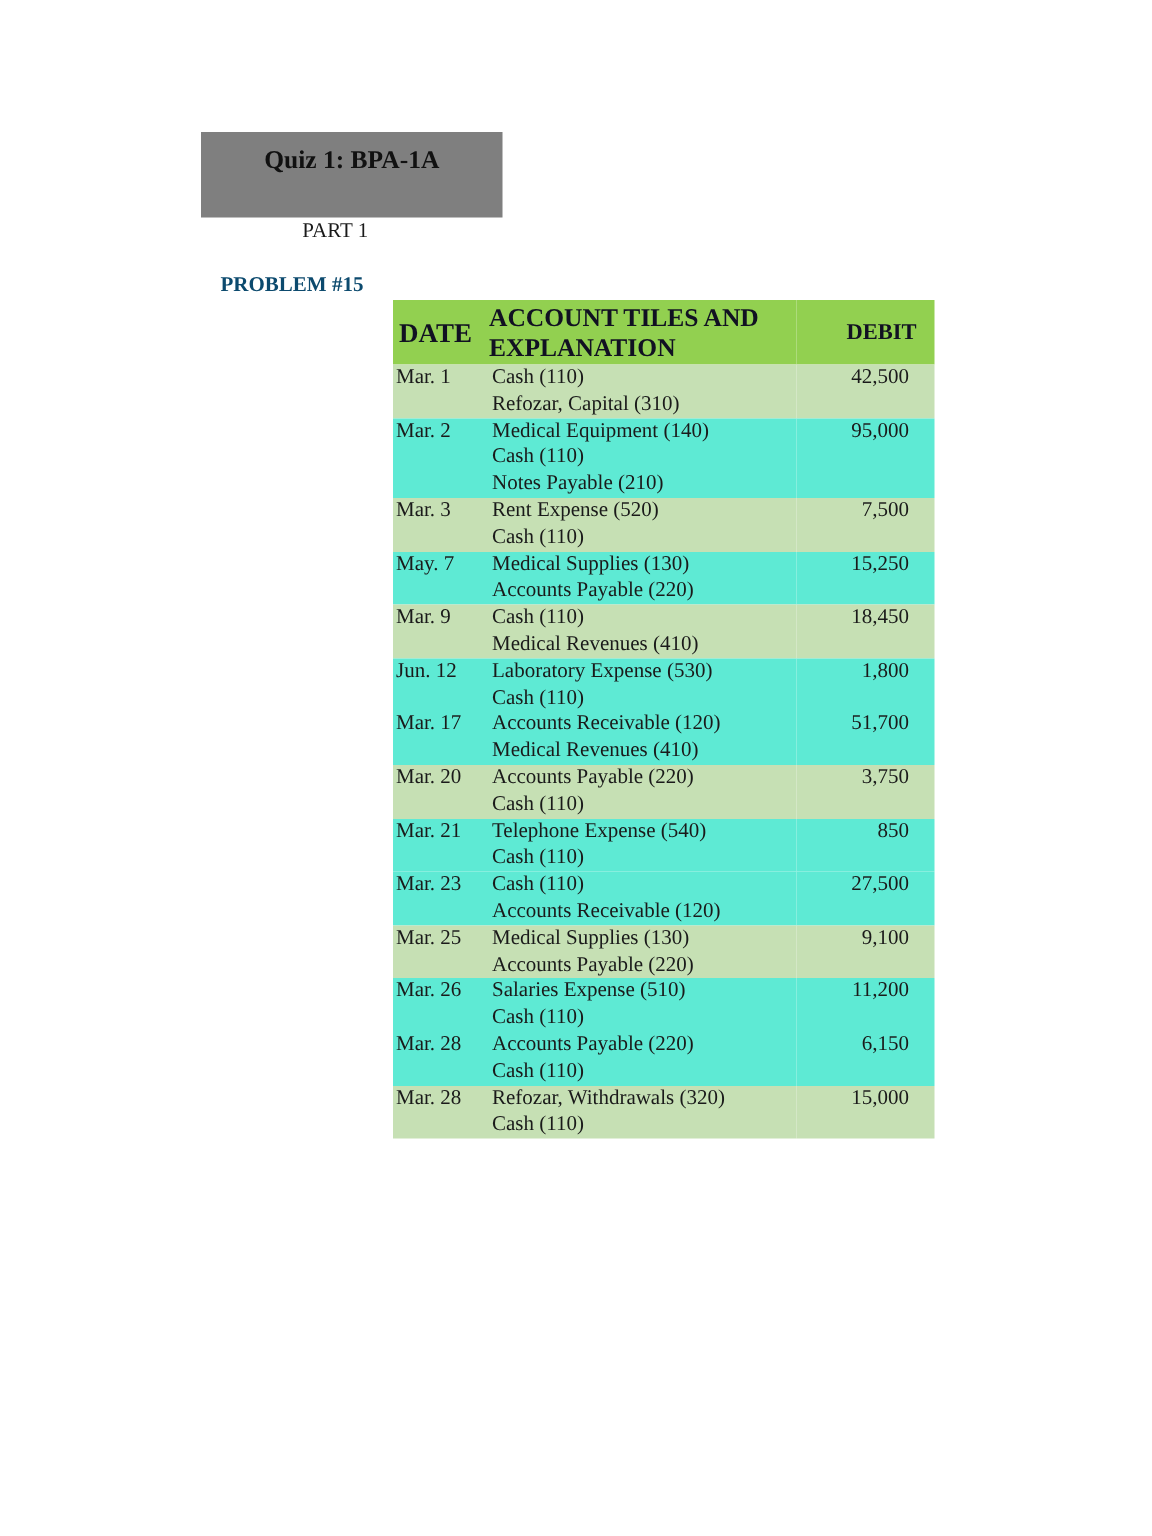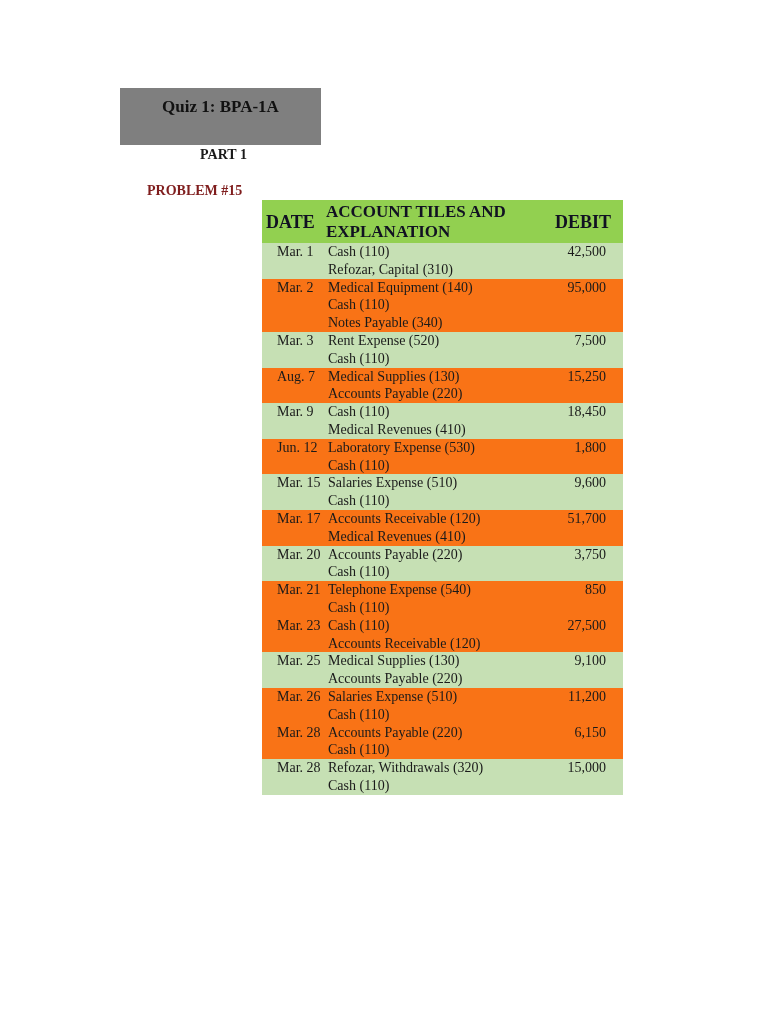--- a/index.html
+++ b/index.html
@@ -1,28 +1,28 @@
 <!DOCTYPE html>
 <html><head>
 <meta charset="utf-8">
 <style>
   html, body { margin:0; padding:0; }
   body { width:768px; height:1024px; background:#ffffff; position:relative; font-family:"Liberation Serif", serif; color:#1a1a1a; overflow:hidden; }
-  .title-box { position:absolute; left:120px; top:88px; width:201px; height:57px; background:#7f7f7f; text-align:center; font-weight:bold; font-size:17px; line-height:20px; color:#111; box-sizing:border-box; padding-top:9px; }
-  .part { position:absolute; left:123px; top:147px; width:201px; text-align:center; font-weight:bold; font-size:14px; }
-  .problem { position:absolute; left:147px; top:183px; font-weight:bold; font-size:14px; color:#7f1d1d; }
+  .title-box { position:absolute; left:134px; top:88px; width:201px; height:57px; background:#7f7f7f; text-align:center; font-weight:bold; font-size:17px; line-height:20px; color:#111; box-sizing:border-box; padding-top:9px; }
+  .part { position:absolute; left:123px; top:147px; width:201px; text-align:center; font-weight:normal; font-size:14px; }
+  .problem { position:absolute; left:147px; top:183px; font-weight:bold; font-size:14px; color:#0c4a6e; }
   table { position:absolute; left:262px; top:200px; width:361px; border-collapse:collapse; }
   thead th { background:#92d050; font-weight:bold; color:#112; height:43px; padding:0; line-height:20px; }
   th.date { font-size:18px; width:60px; text-align:left; padding-left:4px; }
   th.acct { font-size:17px; text-align:left; }
-  th.debit { font-size:18px; width:80px; text-align:right; padding-right:12px; }
+  th.debit { font-size:15px; width:80px; text-align:right; padding-right:12px; }
   tbody td { font-size:14px; line-height:17.8px; vertical-align:top; padding:0; }
   tbody tr.odd td { background:#c6e0b4; }
-  tbody tr.even td { background:#f97316; }
-  td.date { padding-left:15px; }
+  tbody tr.even td { background:#5eead4; }
+  td.date { padding-left:2px; }
   td.acct { padding-left:2px; }
   td.debit { text-align:right; padding-right:17px; }
 </style>
 </head>
 <body>
 
 <div class="title-box">
   <div>Quiz 1: BPA-1A</div>
 </div>
 <div class="part">PART 1</div>
@@ -43,34 +43,34 @@
           <div>Cash (110)</div>
               <div>Refozar, Capital (310)</div>
         </td>
                   <td class="debit">42,500</td>
       </tr>
       <tr class="even">
         <td class="date">Mar. 2</td>
                   <td class="acct">
           <div>Medical Equipment (140)</div>
               <div>Cash (110)</div>
-          <div>Notes Payable (340)</div>
+          <div>Notes Payable (210)</div>
         </td>
                   <td class="debit">95,000</td>
       </tr>
       <tr class="odd">
         <td class="date">Mar. 3</td>
                   <td class="acct">
           <div>Rent Expense (520)</div>
               <div>Cash (110)</div>
         </td>
                   <td class="debit">7,500</td>
       </tr>
       <tr class="even">
-        <td class="date">Aug. 7</td>
+        <td class="date">May. 7</td>
                   <td class="acct">
           <div>Medical Supplies (130)</div>
               <div>Accounts Payable (220)</div>
         </td>
                   <td class="debit">15,250</td>
       </tr>
       <tr class="odd">
         <td class="date">Mar. 9</td>
                   <td class="acct">
           <div>Cash (110)</div>
@@ -78,28 +78,20 @@
         </td>
                   <td class="debit">18,450</td>
       </tr>
       <tr class="even">
         <td class="date">Jun. 12</td>
                   <td class="acct">
           <div>Laboratory Expense (530)</div>
               <div>Cash (110)</div>
         </td>
                   <td class="debit">1,800</td>
-      </tr>
-      <tr class="odd">
-        <td class="date">Mar. 15</td>
-                  <td class="acct">
-          <div>Salaries Expense (510)</div>
-              <div>Cash (110)</div>
-        </td>
-                  <td class="debit">9,600</td>
       </tr>
       <tr class="even">
         <td class="date">Mar. 17</td>
                   <td class="acct">
           <div>Accounts Receivable (120)</div>
               <div>Medical Revenues (410)</div>
         </td>
                   <td class="debit">51,700</td>
       </tr>
       <tr class="odd">

